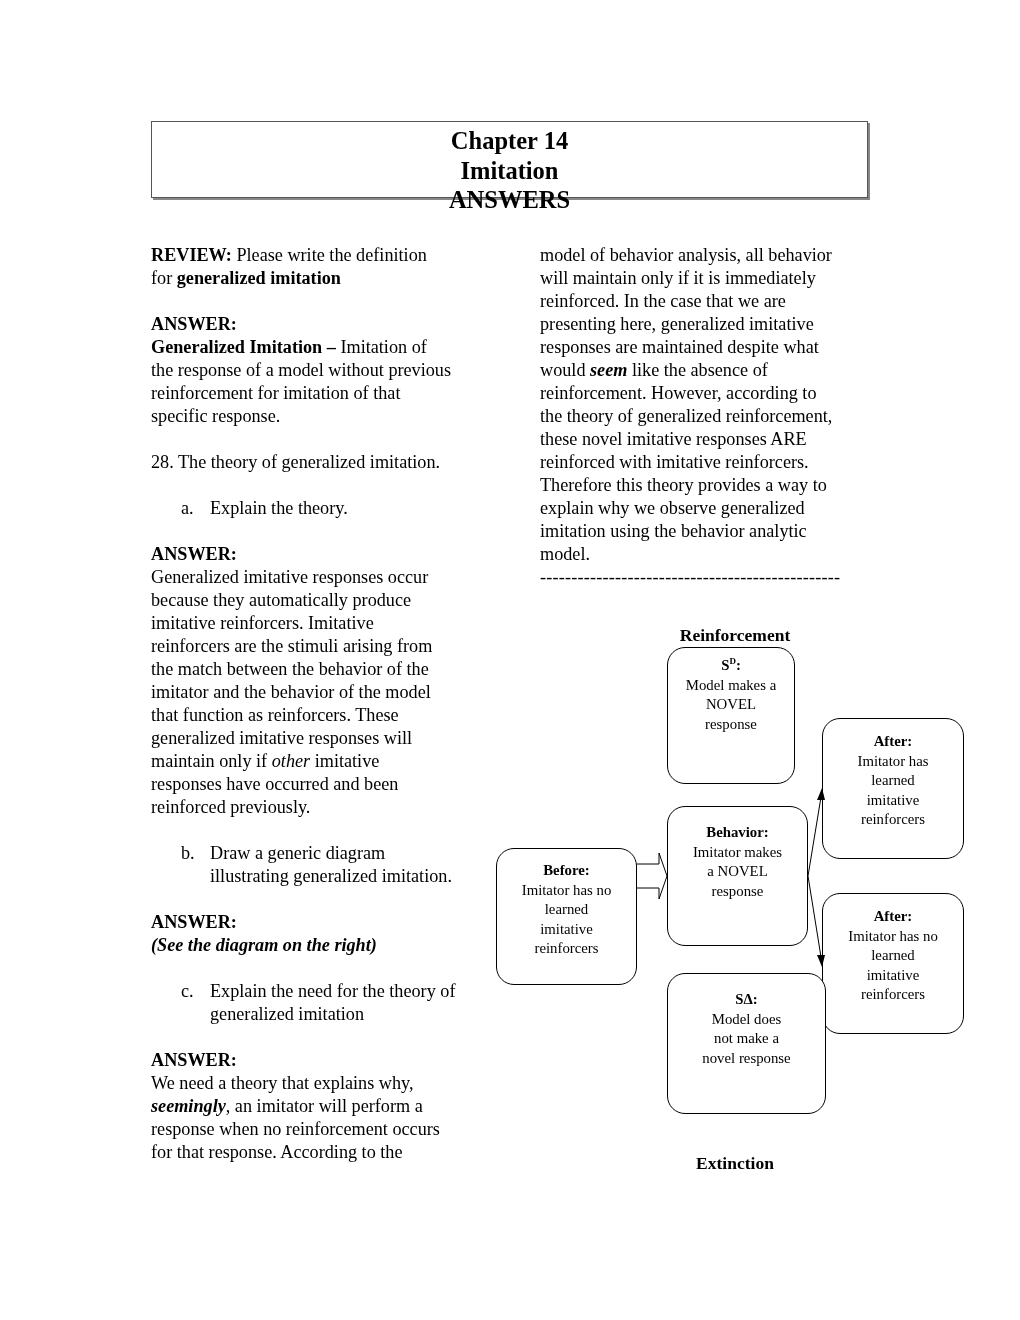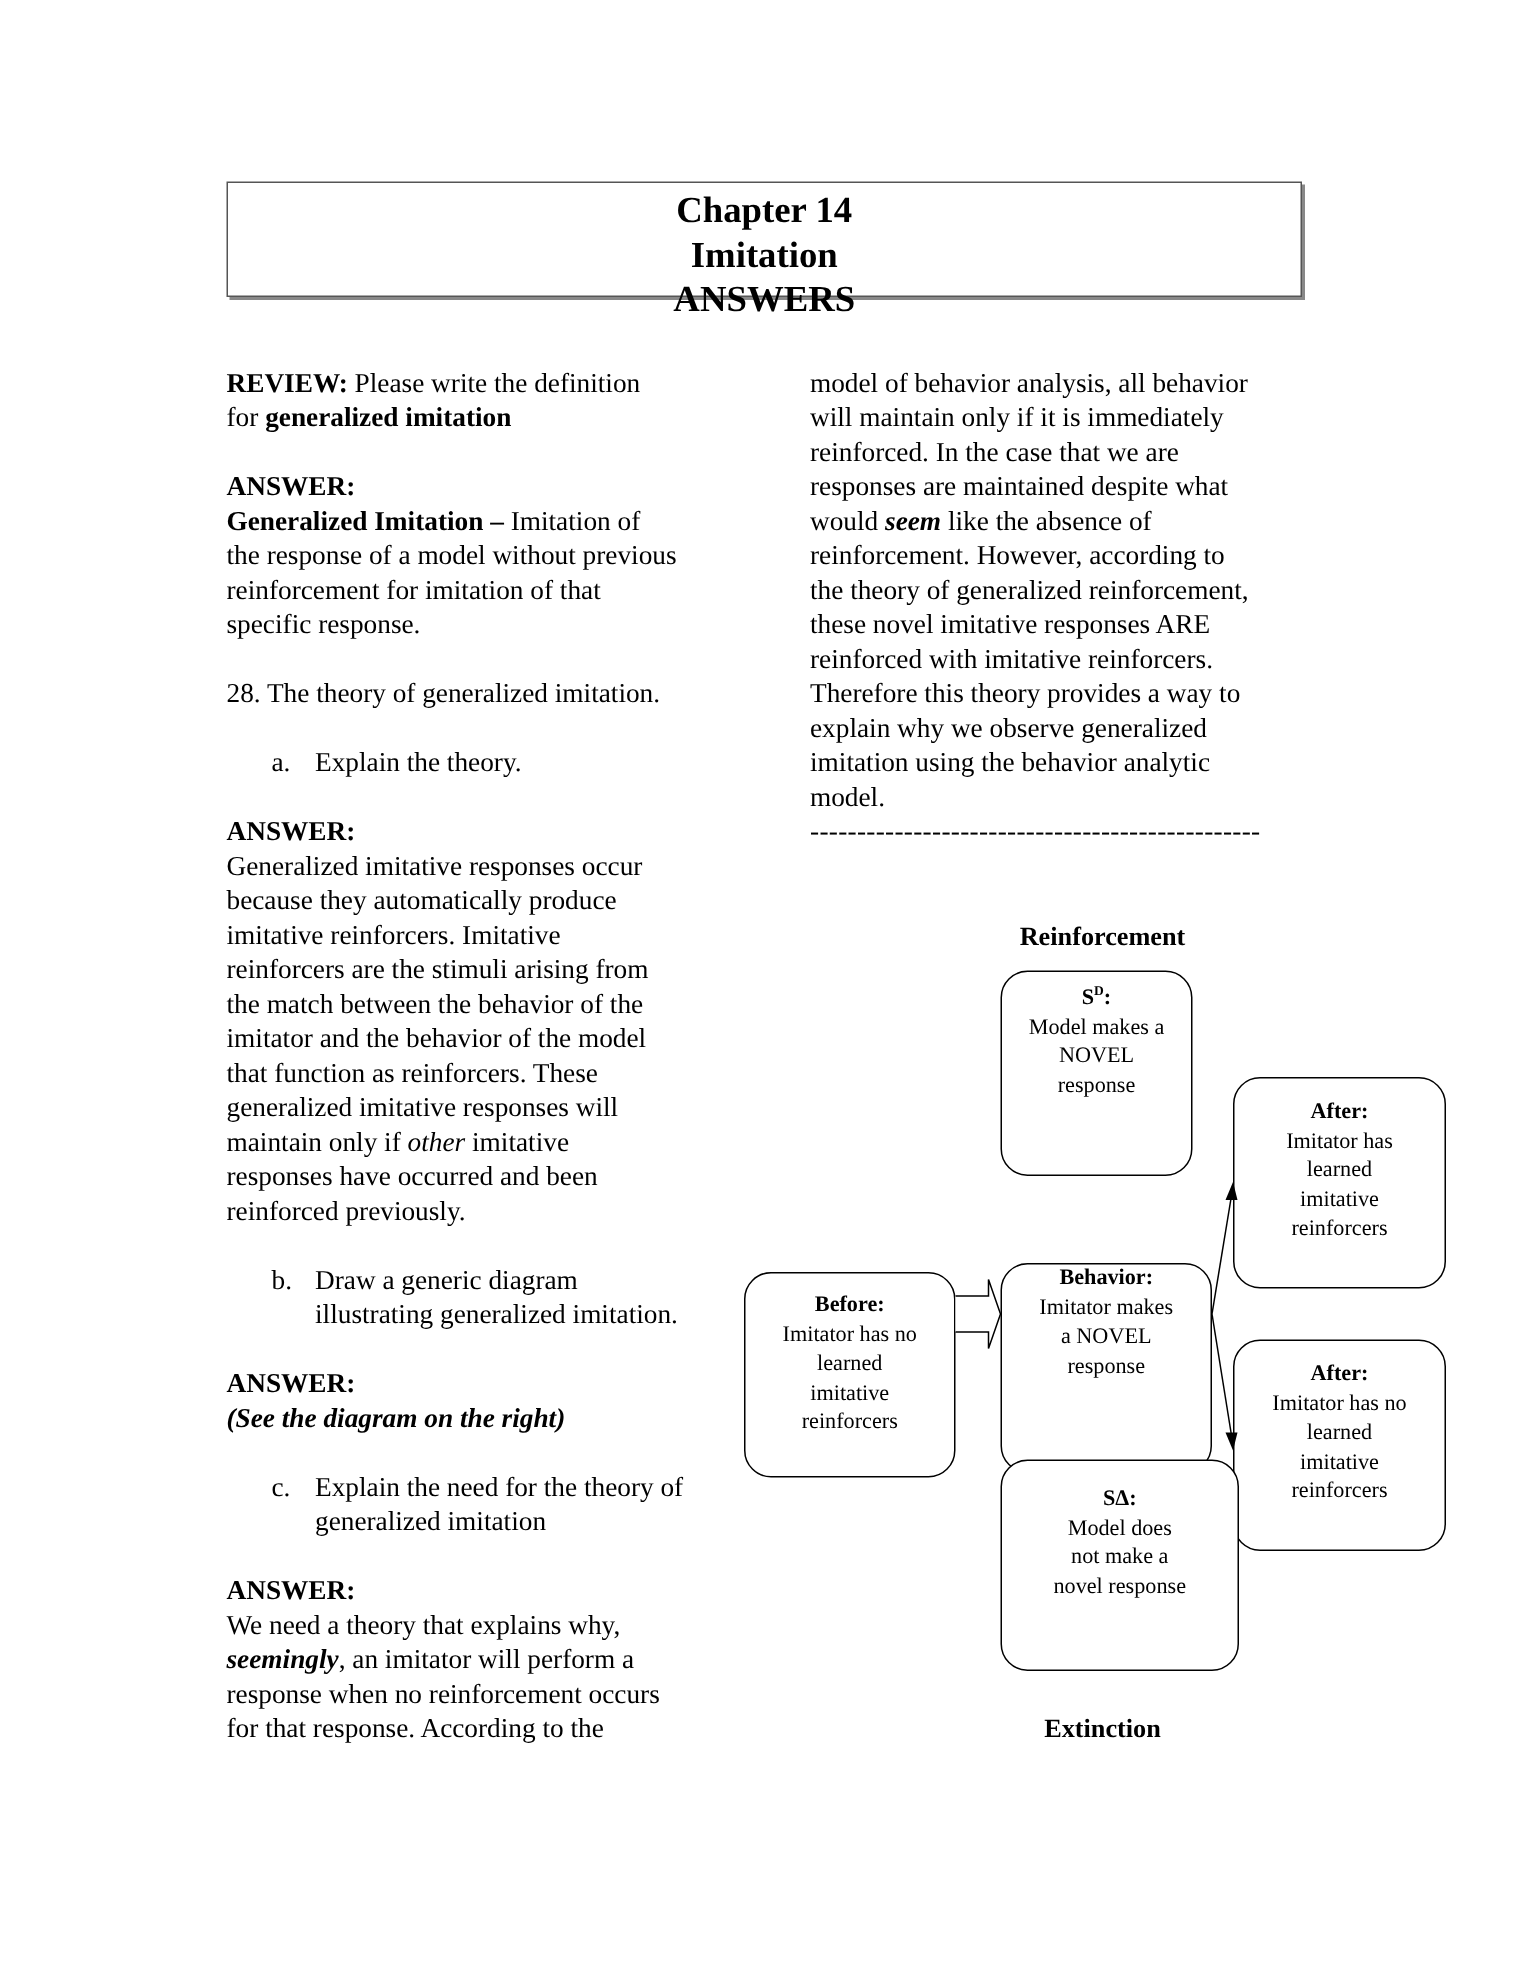--- a/index.html
+++ b/index.html
@@ -11,21 +11,21 @@
   .title-box div { margin: 0; }
   .col { position: absolute; font-size: 18.2px; line-height: 23px; }
   .col-left { left: 151px; top: 244px; width: 345px; }
   .col-right { left: 540px; top: 244px; width: 340px; }
   p { margin: 0; }
   .gap { height: 23px; }
   .indent { padding-left: 30px; text-indent: 0; display: flex; }
   .indent .mk { width: 29px; flex: none; }
   b { font-weight: bold; text-align: center; }
   .dash { letter-spacing: 0.2px; white-space: nowrap; overflow: hidden; width: 328px; }
-  .diag-label { position: absolute; font-weight: bold; font-size: 17.5px; text-align: center; }
+  .diag-label { position: absolute; font-weight: bold; font-size: 17.5px; text-align: center; margin-top: 11px; }
   .box { position: absolute; border: 1.3px solid #000; border-radius: 18px; background: #fff;
          text-align: center; font-size: 14.8px; line-height: 19.5px; box-sizing: border-box; }
   .box .bh { font-weight: bold; }
   svg.arrows { position: absolute; left: 0; top: 0; }
   sup { font-size: 9px; line-height: 0; vertical-align: 6px; }
 </style>
 </head>
 <body>
 
 <div class="title-box">
@@ -89,20 +89,21 @@
   <p>We need a theory that explains why,</p>
   <p><b><i>seemingly</i></b><span>, an imitator will perform a</span></p>
   <p>response when no reinforcement occurs</p>
   <p>for that response.  According to the</p>
 </div>
 
 <div class="col col-right">
   <p>model of behavior analysis, all behavior</p>
   <p>will maintain only if it is immediately</p>
   <p>reinforced.  In the case that we are</p>
+  <p>presenting here, generalized imitative</p>
   <p>responses are maintained despite what</p>
   <p><span>would </span><b><i>seem</i></b><span> like the absence of</span></p>
   <p>reinforcement.  However, according to</p>
   <p>the theory of generalized reinforcement,</p>
   <p>these novel imitative responses ARE</p>
   <p>reinforced with imitative reinforcers.</p>
   <p>Therefore this theory provides a way to</p>
   <p>explain why we observe generalized</p>
   <p>imitation using the behavior analytic</p>
   <p>model.</p>
@@ -119,21 +120,21 @@
 </div>
 
 <div class="box" style="left:496px; top:808px; width:141px; height:137px; padding-top:12px;margin-top:40px;">
   <div class="bh">Before:</div>
   <div>Imitator has no</div>
   <div>learned</div>
   <div>imitative</div>
   <div>reinforcers</div>
 </div>
 
-<div class="box" style="left:667px; top:806px; width:141px; height:140px; padding-top:0;margin-top:36px;">
+<div class="box" style="left:667px; top:806px; width:141px; height:140px; padding-top:16px;">
   <div class="bh">Behavior:</div>
   <div>Imitator makes</div>
   <div>a NOVEL</div>
   <div>response</div>
 </div>
 
 <div class="box" style="left:822px; top:718px; width:142px; height:141px; padding-top:13px;">
   <div class="bh">After:</div>
   <div>Imitator has</div>
   <div>learned</div>

